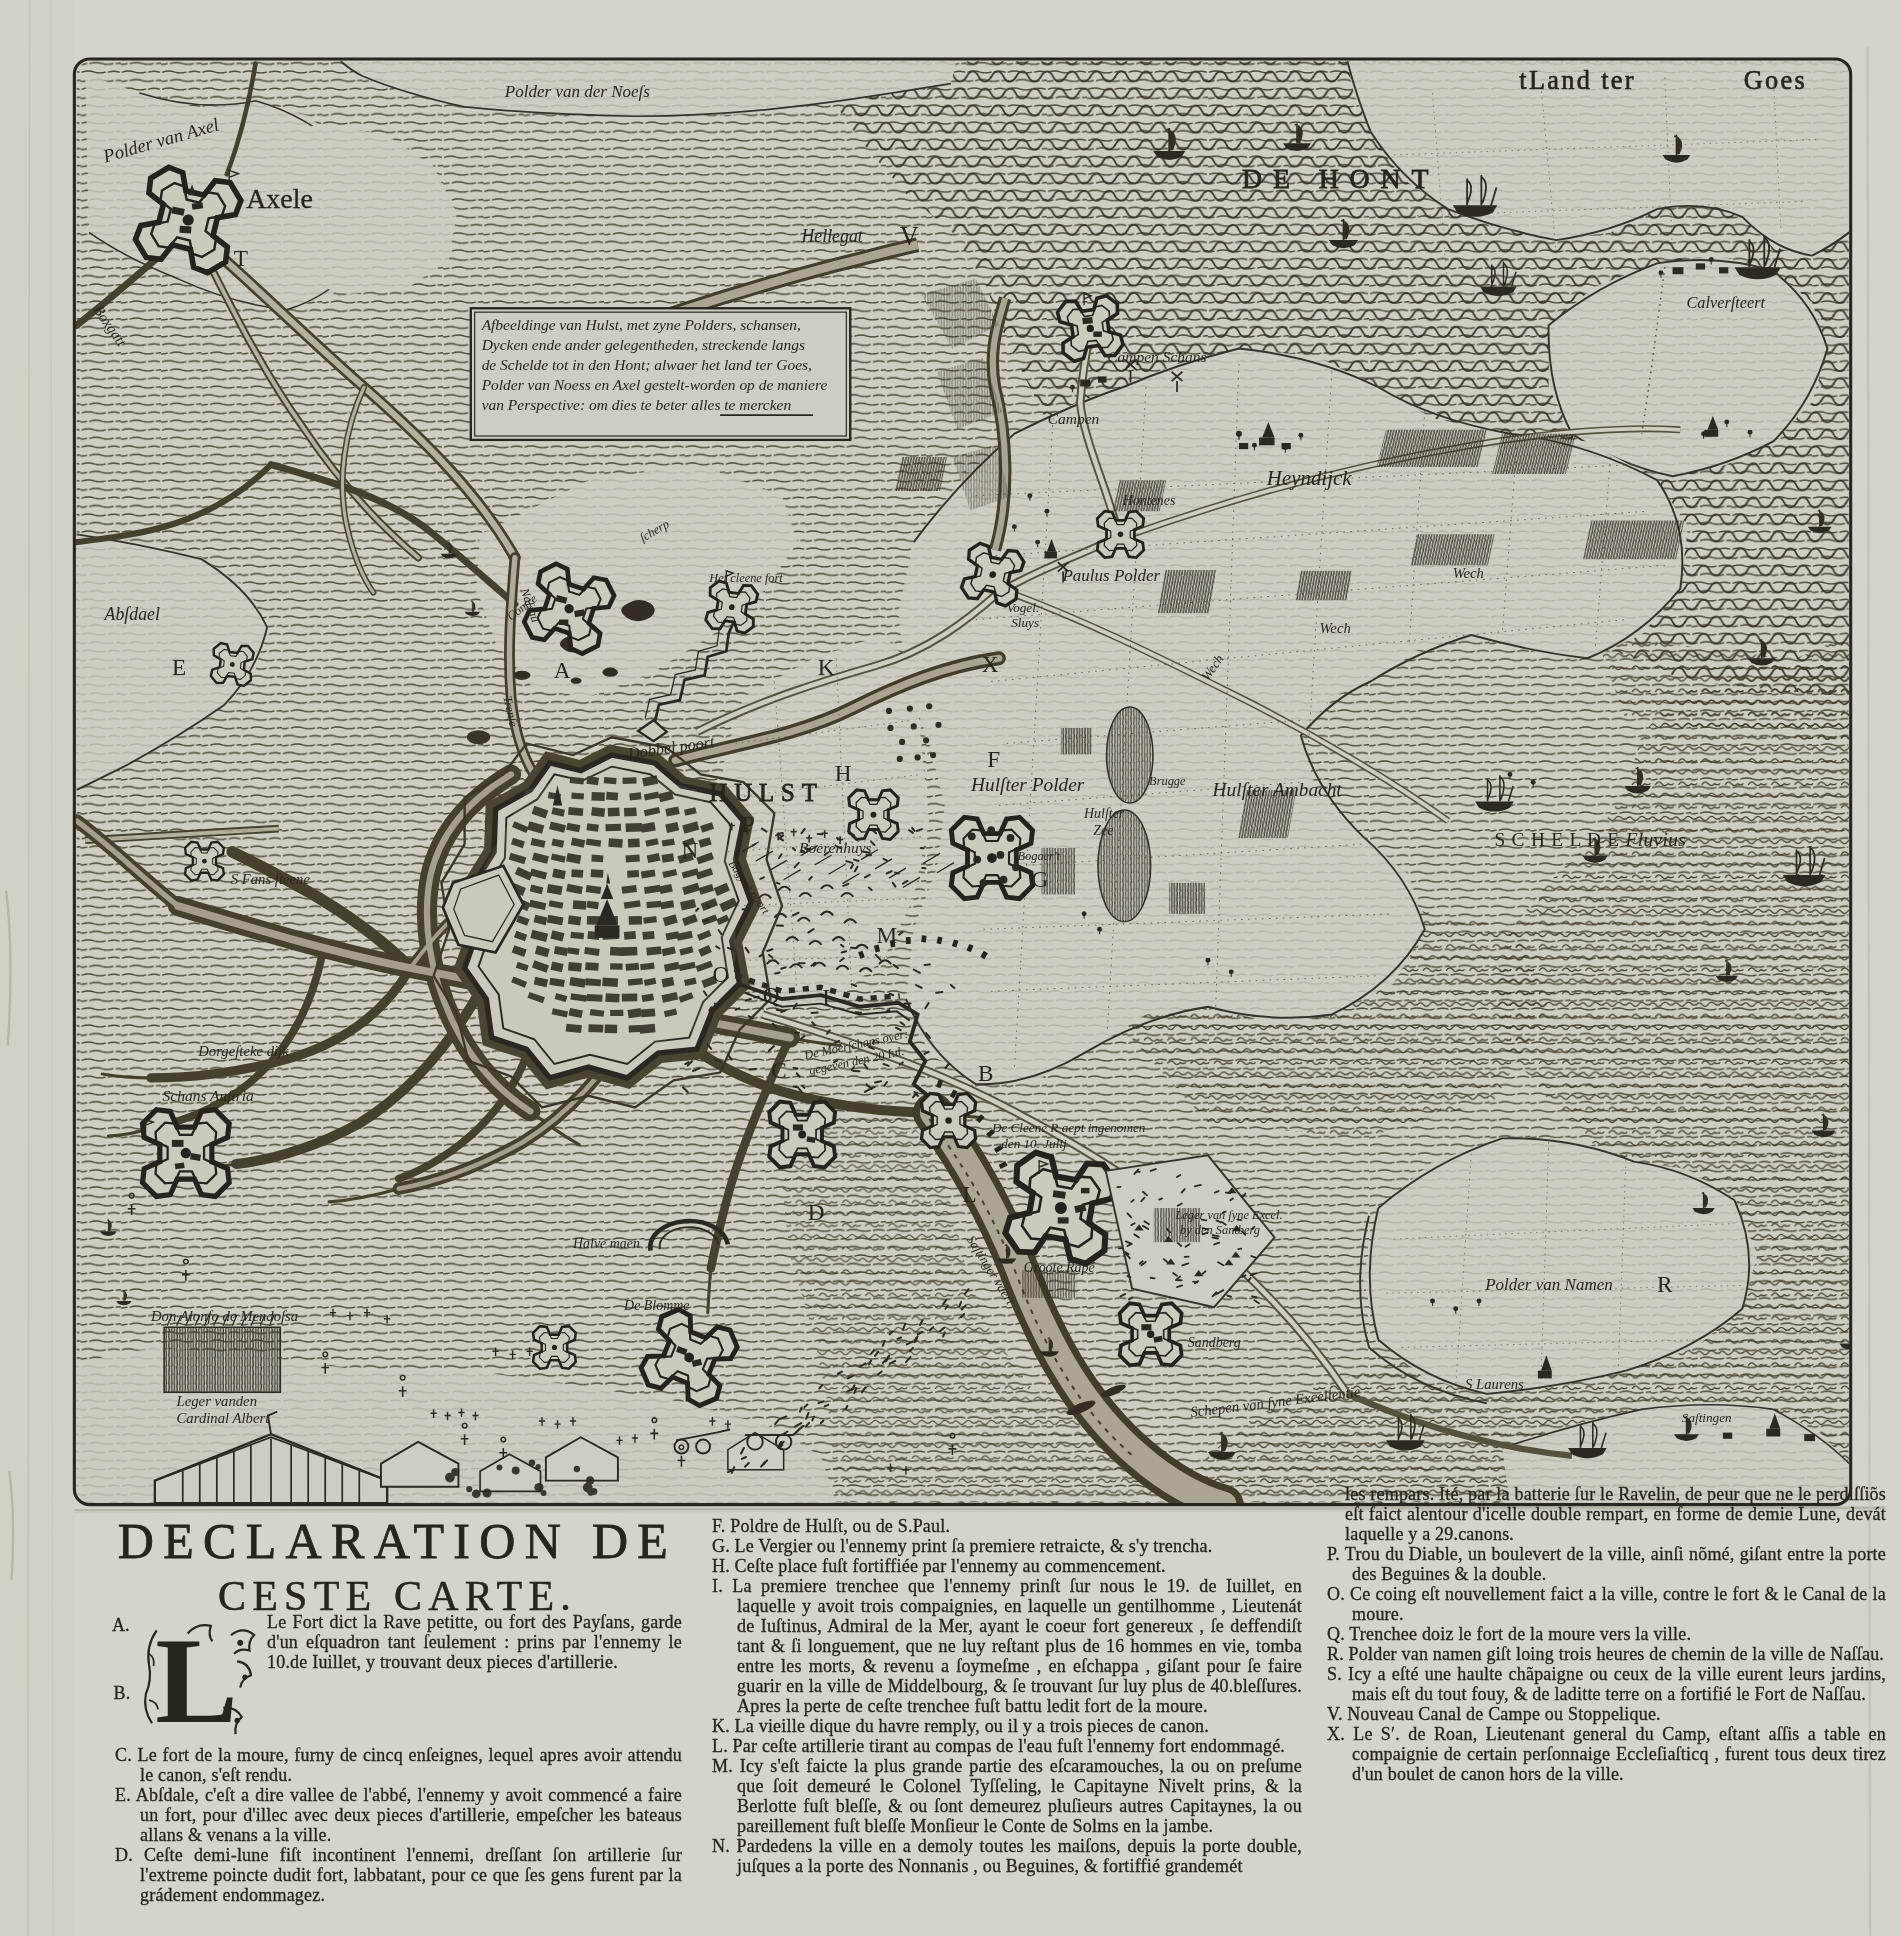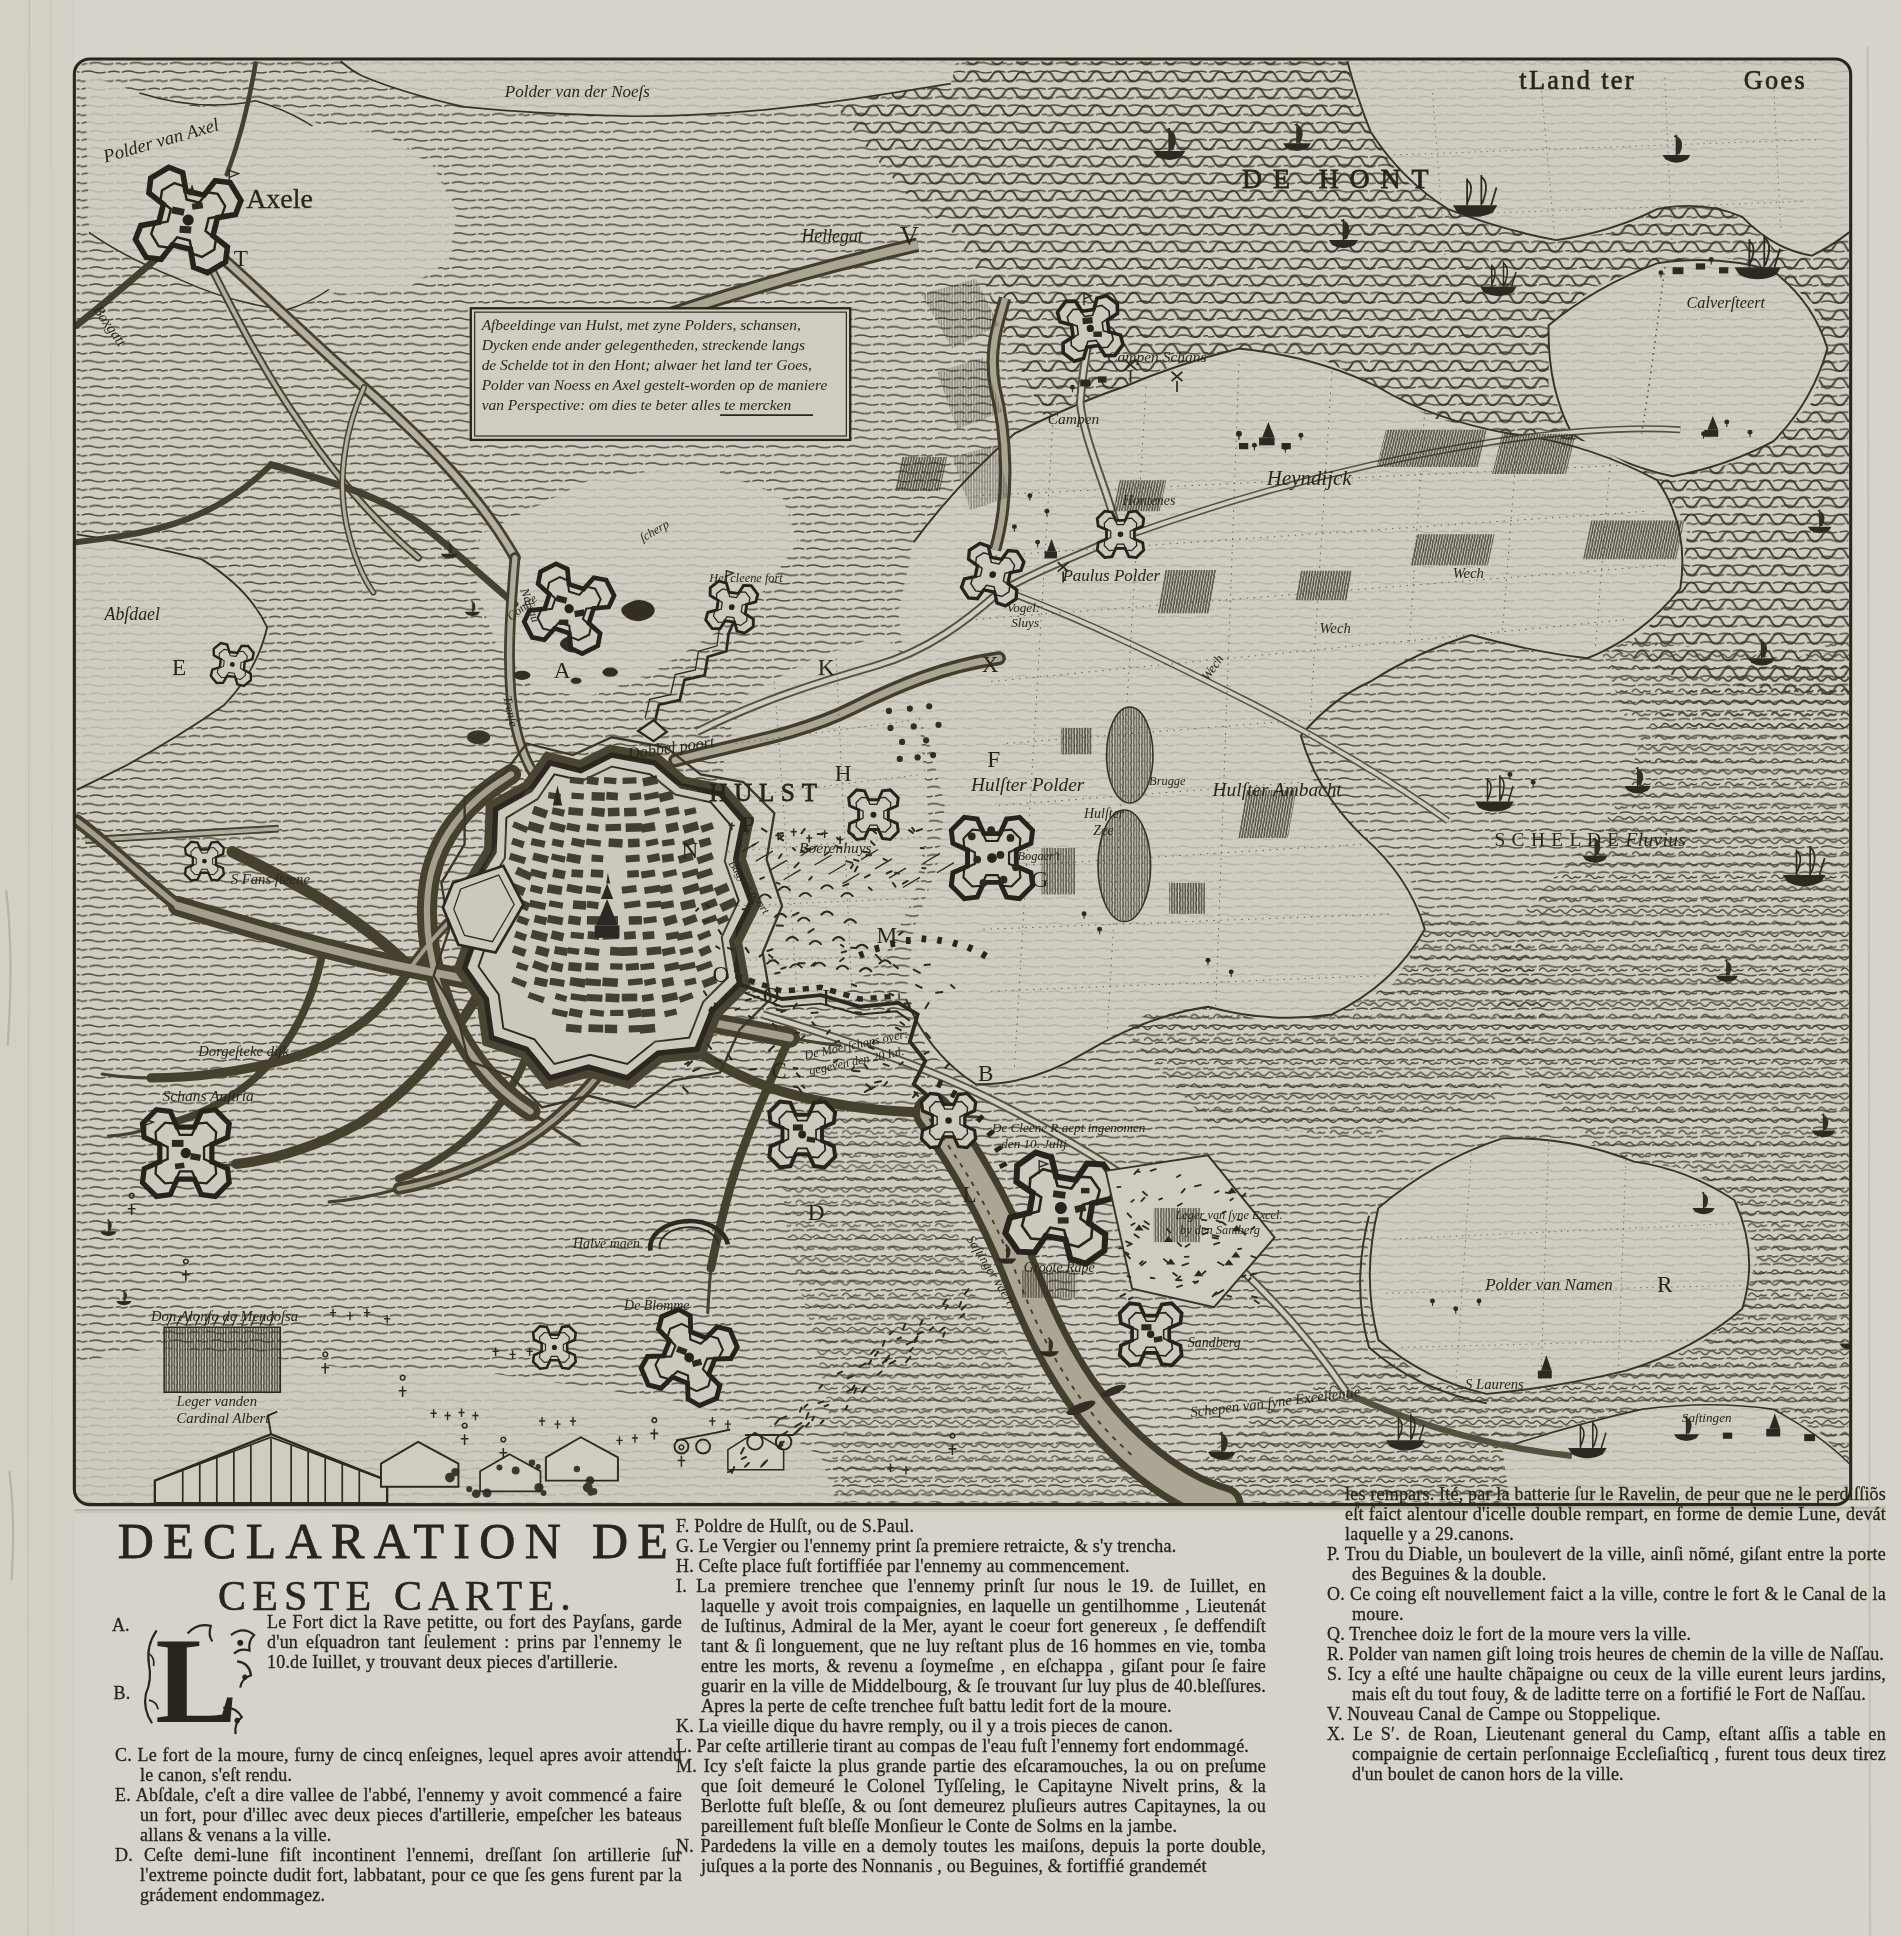--- a/index.html
+++ b/index.html
@@ -1173,21 +1173,21 @@
         <span style="position:absolute;left:-1.5px;top:71px">B.</span>
       </p>
 <div style="margin-left:152px;min-height:133px">
 <p style="text-indent:0;padding-left:0">Le Fort dict la Rave petitte, ou fort des Payſans, garde d'un eſquadron tant ſeulement : prins par l'ennemy le 10.de Iuillet, y trouvant deux pieces d'artillerie.</p>
 </div>
 <p>C. Le fort de la moure, furny de cincq enſeignes, lequel apres avoir attendu le canon, s'eſt rendu.</p>
 <p>E. Abſdale, c'eſt a dire vallee de l'abbé,  l'ennemy y avoit commencé a faire un fort, pour d'illec avec deux pieces d'artillerie, empeſcher les bateaus allans &amp; venans a la ville.</p>
 <p>D. Ceſte demi-lune fiſt incontinent l'ennemi, dreſſant ſon artillerie ſur l'extreme poincte dudit fort, labbatant, pour ce que ſes gens furent par la grádement endommagez.</p>
 </div>
 
-<div class="txt col" style="left:676px;top:1516px;width:590px">
+<div class="txt col" style="left:712px;top:1516px;width:590px">
 <p>F. Poldre de Hulſt, ou de S.Paul.</p>
 <p>G. Le Vergier ou l'ennemy print ſa premiere retraicte, &amp; s'y trencha.</p>
 <p>H. Ceſte place fuſt fortiffiée par l'ennemy au commencement.</p>
 <p>I. La premiere trenchee que l'ennemy prinſt ſur nous le 19. de Iuillet, en laquelle y avoit trois compaignies, en laquelle un gentilhomme , Lieutenát de Iuſtinus, Admiral de la Mer, ayant le coeur fort genereux , ſe deffendiſt tant &amp; ſi longuement, que ne luy reſtant plus de 16 hommes en vie, tomba entre les morts, &amp; revenu a ſoymeſme , en eſchappa , giſant pour ſe faire guarir en la ville de Middelbourg, &amp; ſe trouvant ſur luy plus de 40.bleſſures. Apres la perte de ceſte trenchee fuſt battu ledit fort de la moure.</p>
 <p>K. La vieille dique du havre remply, ou il y a trois pieces de canon.</p>
 <p>L. Par ceſte artillerie tirant au compas de l'eau fuſt l'ennemy fort endommagé.</p>
 <p>M. Icy s'eſt faicte la plus grande partie des eſcaramouches, la ou on preſume que ſoit demeuré le Colonel Tyſſeling, le Capitayne Nivelt prins, &amp; la Berlotte fuſt bleſſe, &amp; ou ſont demeurez pluſieurs autres Capitaynes, la ou pareillement fuſt bleſſe Monſieur le Conte de Solms en la jambe.</p>
 <p>N. Pardedens la ville en a demoly toutes les maiſons,  depuis la porte double, juſques a la porte des Nonnanis , ou Beguines, &amp; fortiffié grandemét</p>
 </div>
 

